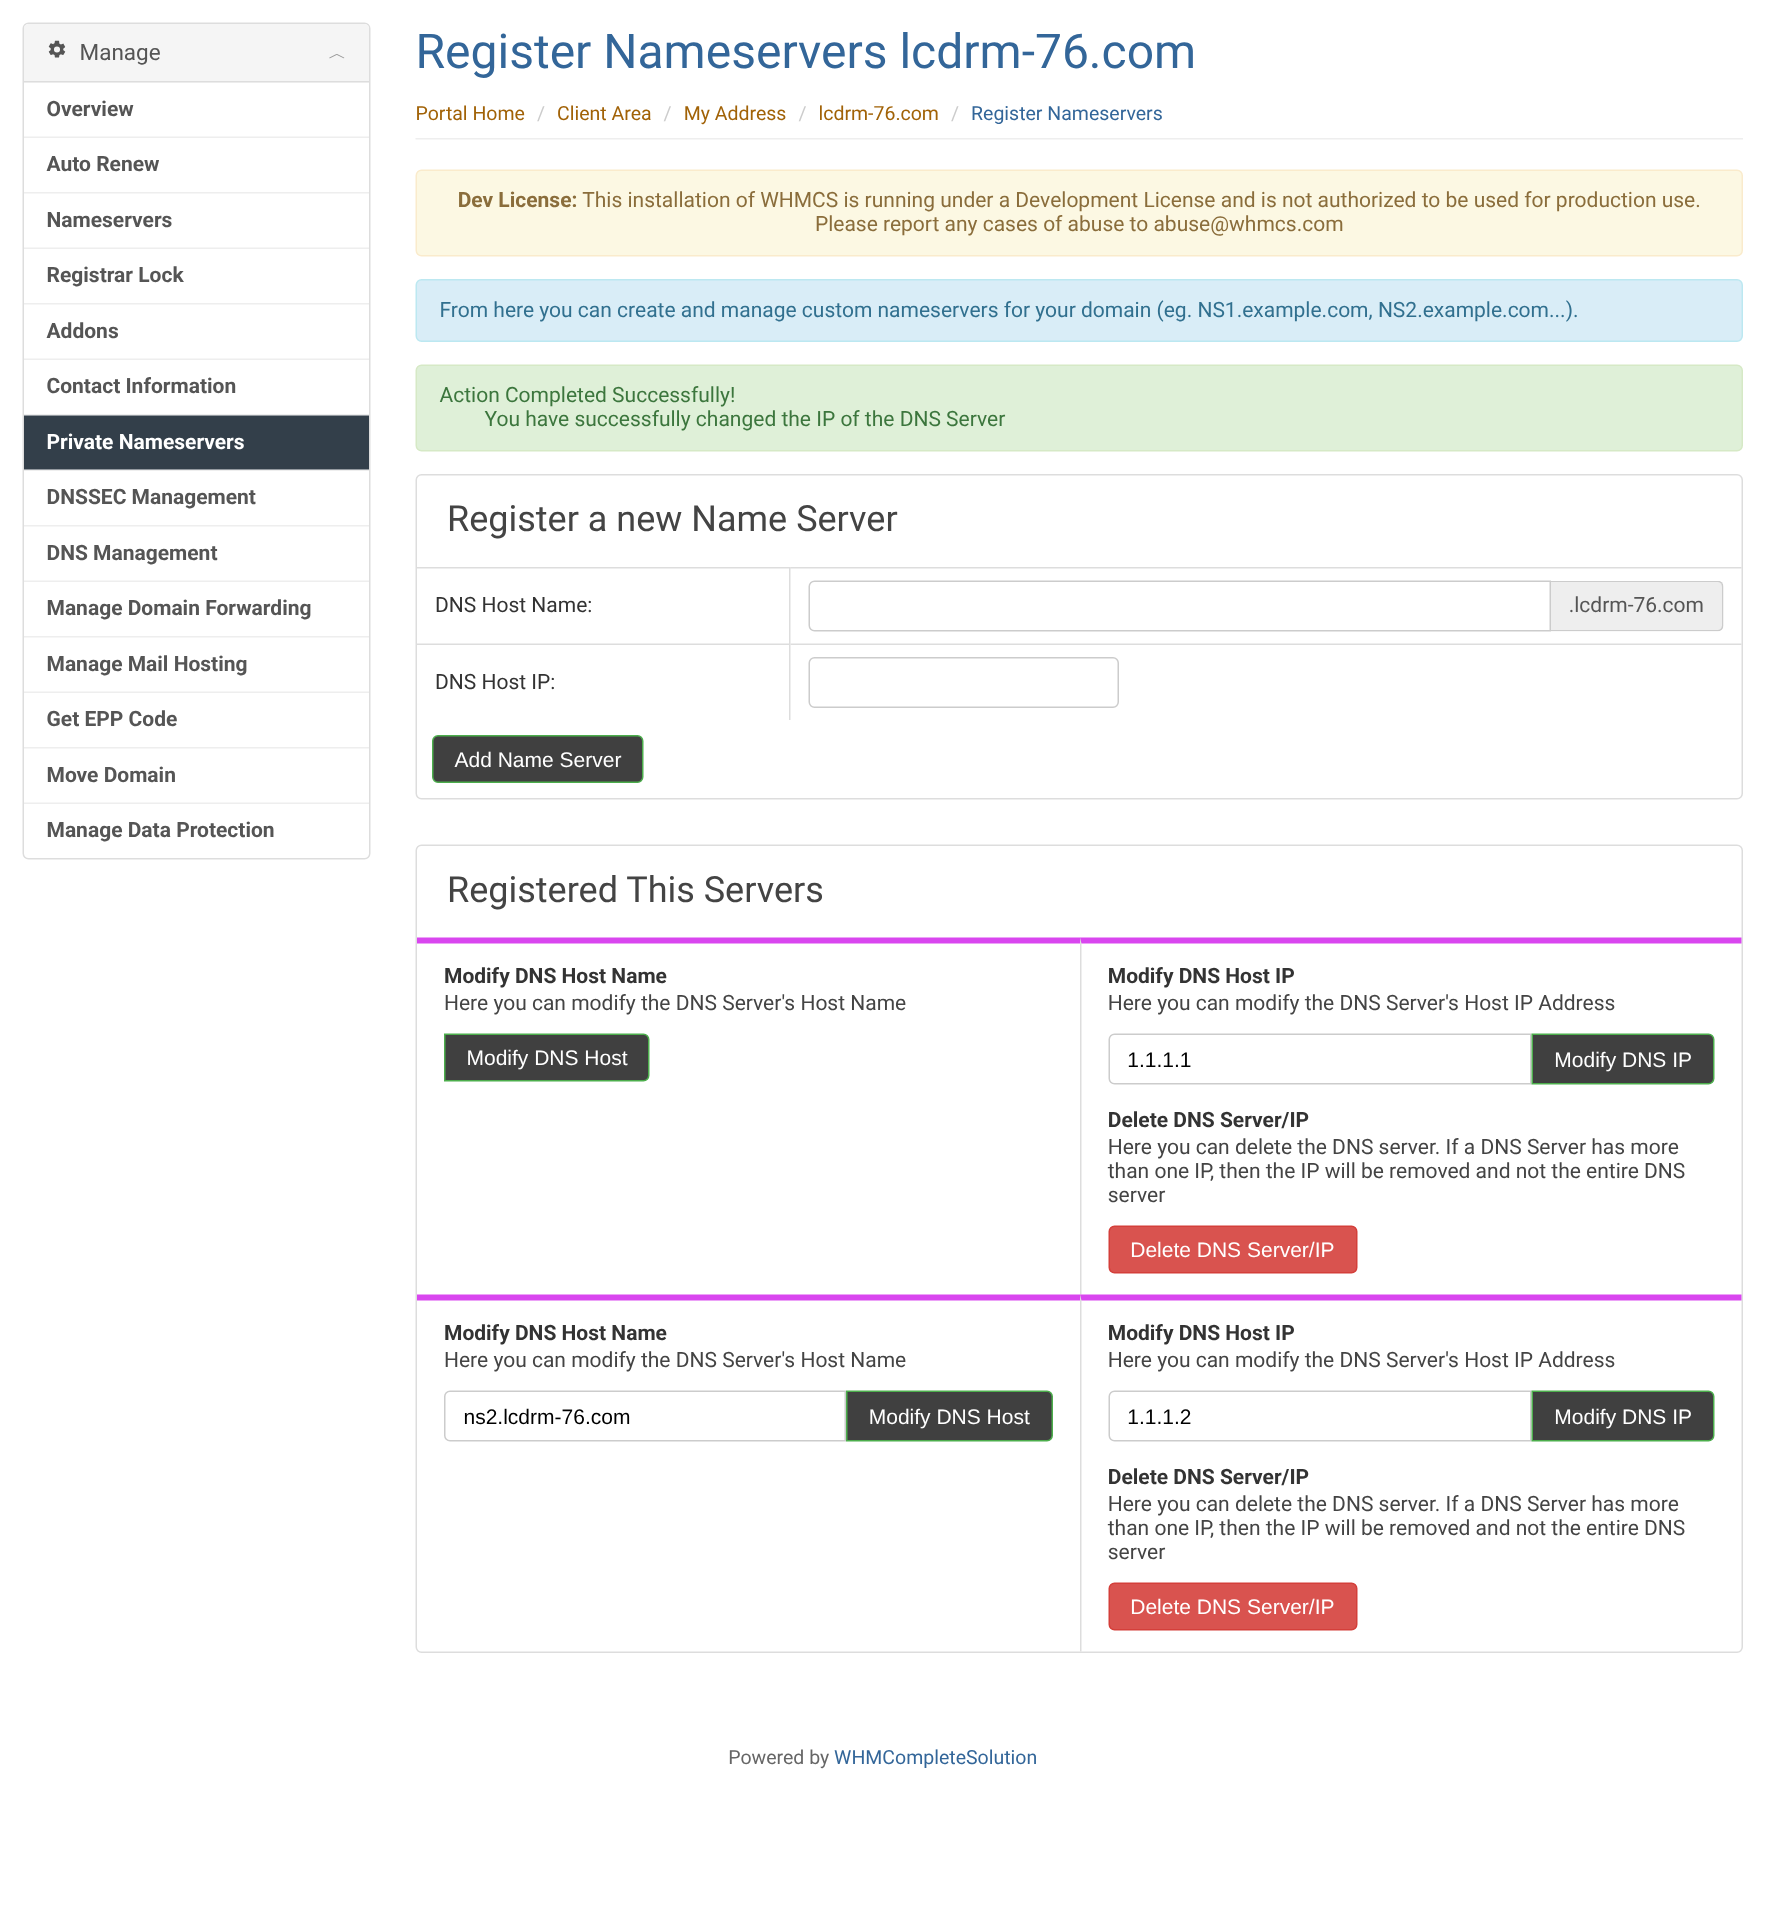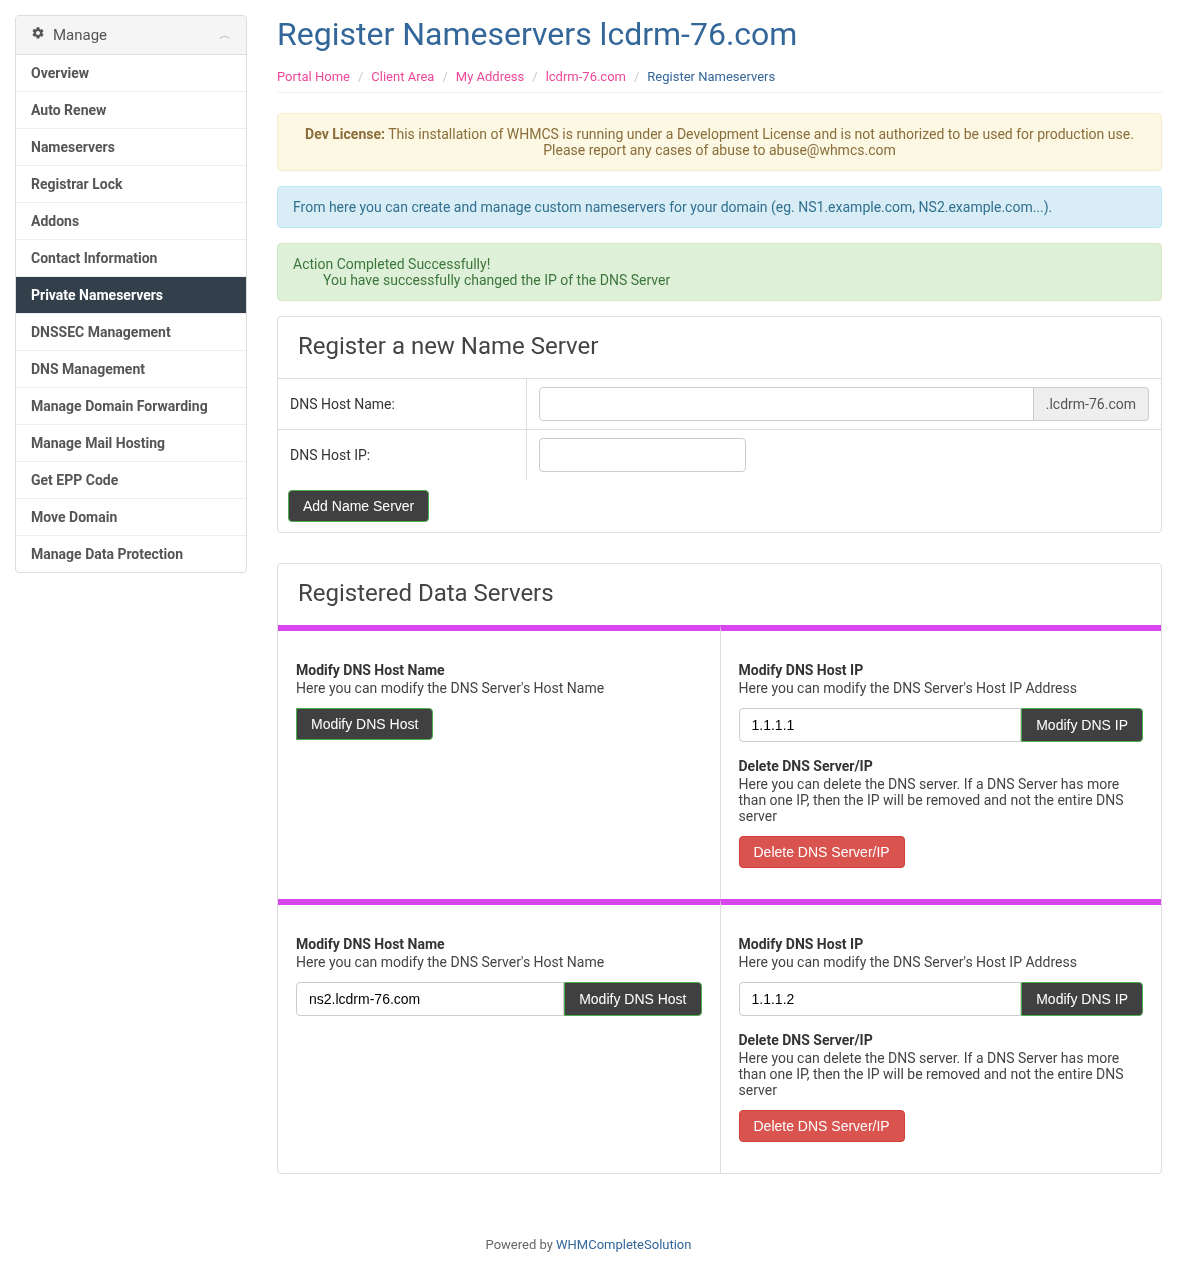--- a/index.html
+++ b/index.html
@@ -16,21 +16,21 @@
 .sidebar-list { list-style: none; font-weight: bold; }
 .sidebar-list li { border-bottom: 1px solid #eee; }
 .sidebar-list li:last-child { border-bottom: none; }
 .sidebar-list a { display: block; padding: 10px 15px; color: #555; text-decoration: none; font-size: 14px; }
 .sidebar-list li.active a { background: #333f4a; color: #fff; }
 
 .page-title { font-size: 32px; font-weight: 400; color: #336699; margin-bottom: 8px; }
 .breadcrumb { list-style: none; padding: 8px 0; border-bottom: 1px solid #eee; margin-bottom: 20px; font-size: 13px; color: #999; }
 .breadcrumb li { display: inline; }
 .breadcrumb li + li::before { content: "/"; padding: 0 8px; color: #ccc; }
-.breadcrumb a { color: #ec4899; text-decoration: none; }
+.breadcrumb a { color: #a16207; text-decoration: none; }
 .breadcrumb .active { color: #336699; }
 
 .alert { padding: 12px 15px; border-radius: 4px; margin-bottom: 15px; font-size: 14px; }
 .alert-warning { background: #fcf8e3; border: 1px solid #faebcc; color: #8a6d3b; text-align: center; }
 .alert-info { background: #d9edf7; border: 1px solid #bce8f1; color: #31708f; }
 .alert-success { background: #dff0d8; border: 1px solid #d6e9c6; color: #3c763d; }
 .alert-success .sub { padding-left: 30px; }
 
 .panel { border: 1px solid #ddd; border-radius: 4px; margin-bottom: 30px; }
 .panel-title { font-size: 24px; font-weight: 400; color: #444; padding: 15px 20px 18px; }
@@ -42,21 +42,21 @@
 .form-control { flex: 1; padding: 7px 12px; border: 1px solid #ccc; border-radius: 4px; font-size: 14px; height: 34px; }
 .input-group .form-control { border-radius: 4px 0 0 4px; }
 .input-group-addon { padding: 7px 12px; background: #eee; border: 1px solid #ccc; border-left: none; border-radius: 0 4px 4px 0; color: #555; font-size: 14px; display: flex; align-items: center; }
 
 .btn { display: inline-block; padding: 7px 14px; border-radius: 4px; border: 1px solid transparent; font-size: 14px; cursor: pointer; text-align: center; white-space: nowrap; }
 .btn-success { background: #404040; border-color: #4cae4c; color: #fff; }
 .btn-danger { background: #d9534f; border-color: #d43f3a; color: #fff; }
 .btn-row { padding: 10px; }
 
 .ns-grid { display: grid; grid-template-columns: 1fr 1fr; }
-.ns-cell { border-top: 6px solid #d946ef; padding: 31px 18px; }
+.ns-cell { border-top: 4px solid #d946ef; padding: 14px 18px; }
 .ns-cell:nth-child(2n) { border-left: 1px solid #ddd; }
 .ns-cell h4 { font-size: 14px; font-weight: 700; color: #333; margin-bottom: 2px; }
 .ns-cell p { font-size: 14px; color: #444; margin-bottom: 12px; }
 .ns-input-row { display: flex; }
 .ns-input-row .form-control { border-radius: 4px 0 0 4px; }
 .ns-input-row .btn { border-radius: 0 4px 4px 0; }
 
 .footer { text-align: center; padding: 18px 12px 8px; font-size: 13px; color: #666; }
 .footer a { color: #336699; text-decoration: none; }
 </style>
@@ -157,21 +157,21 @@
           <td><input type="text" class="form-control" style=""></td>
         </tr>
       </tbody>
         </table>
       <div class="btn-row">
         <button class="btn btn-success">Add Name Server</button>
       </div>
     </div>
 
     <div class="panel">
-      <div class="panel-title">Registered Data Servers</div>
+      <div class="panel-title">Registered This Servers</div>
       <div class="ns-grid">
           <div class="ns-cell">
             <h4>Modify DNS Host Name</h4>
             <p>Here you can modify the DNS Server's Host Name</p>
             <div class="ns-input-row">
               <button class="btn btn-success">Modify DNS Host</button>
             </div>
           </div>
           <div class="ns-cell"><h4>Modify DNS Host IP</h4><p>Here you can modify the DNS Server's Host IP Address</p><div class="ns-input-row" style="margin-bottom:16px;">
               <input type="text" class="form-control" value="1.1.1.1" style="">

